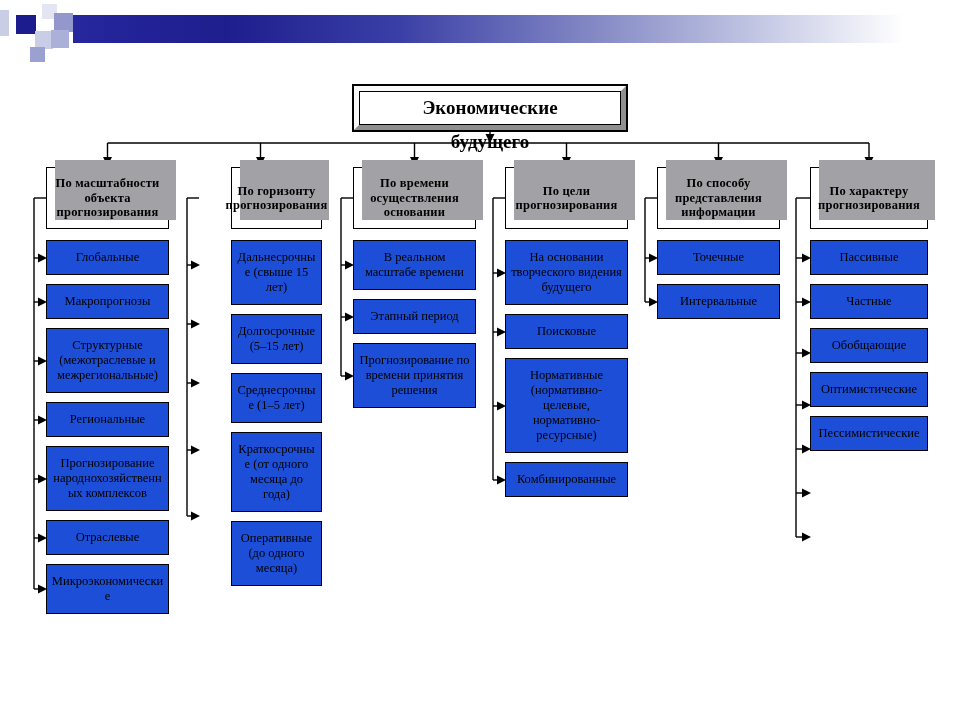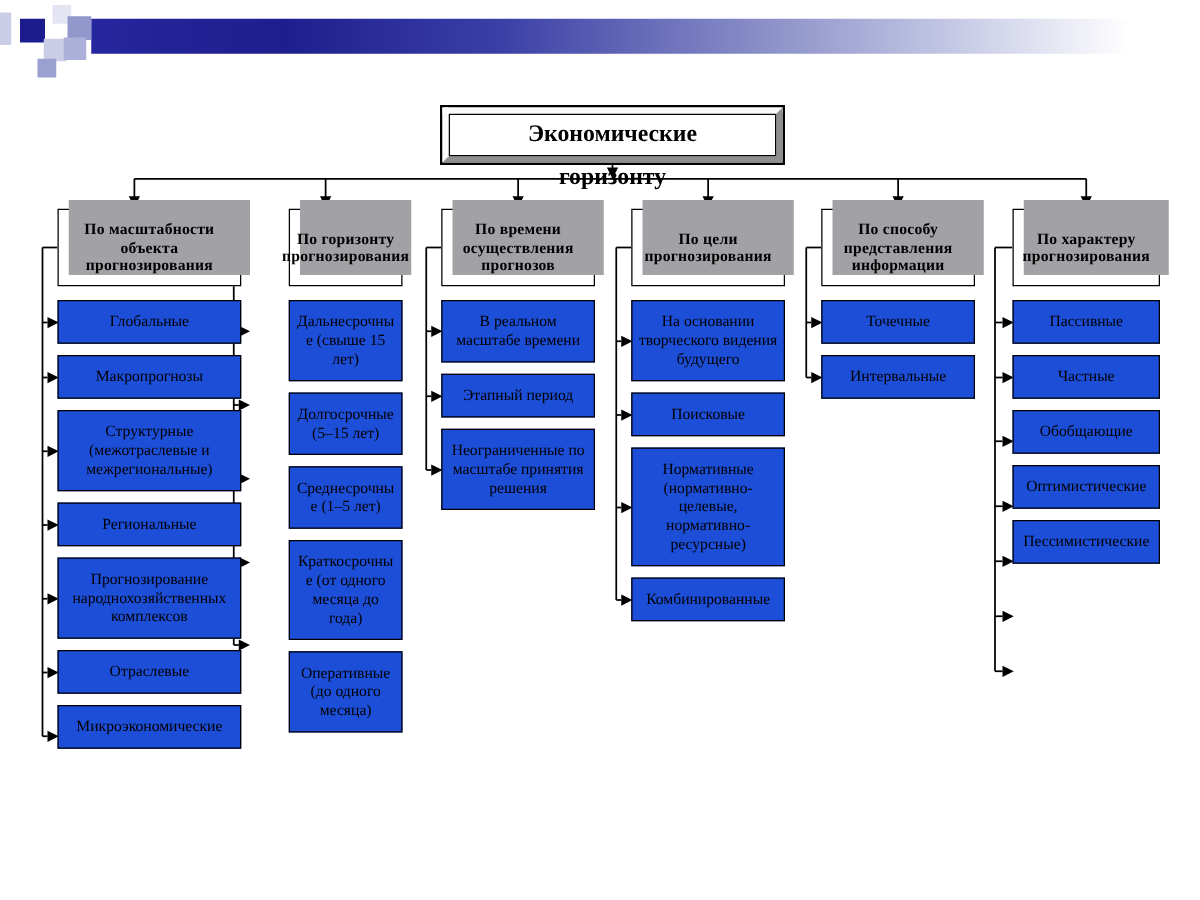--- a/index.html
+++ b/index.html
@@ -168,46 +168,46 @@
       <line x1="796" y1="537" x2="802" y2="537" stroke="#000000" stroke-width="1.4"></line>
       <polygon points="811,537 802,532.5 802,541.5" fill="#000000"></polygon>
       <line x1="796" y1="198" x2="796" y2="537" stroke="#000000" stroke-width="1.4"></line>
     </svg>
 
   <div class="title-box">
     <div class="title-bevel">
       <div class="title-inner">Экономические</div>
     </div>
   </div>
-  <div class="title-line2">горизонту</div>
+  <div class="title-line2">будущего</div>
 
   <div id="columns">
-      <div class="column" style="left: 46px; width: 147px;">
+      <div class="column" style="left: 46px; width: 123px;">
         <div class="hdr">По масштабности объекта прогнозирования</div>
         <div class="item">Глобальные</div>
         <div class="item">Макропрогнозы</div>
         <div class="item">Структурные (межотраслевые и межрегиональные)</div>
         <div class="item">Региональные</div>
         <div class="item">Прогнозирование народнохозяйственных комплексов</div>
         <div class="item">Отраслевые</div>
         <div class="item">Микроэкономические</div>
       </div>
       <div class="column" style="left: 199px; width: 123px; padding-left: 32px;">
         <div class="hdr">По горизонту прогнозирования</div>
         <div class="item">Дальнесрочные (свыше 15 лет)</div>
         <div class="item">Долгосрочные (5–15 лет)</div>
         <div class="item">Среднесрочные (1–5 лет)</div>
         <div class="item">Краткосрочные (от одного месяца до года)</div>
         <div class="item">Оперативные (до одного месяца)</div>
       </div>
       <div class="column" style="left: 353px; width: 123px;">
-        <div class="hdr">По времени осуществления прогнозов</div>
+        <div class="hdr">По времени осуществления основании</div>
         <div class="item">В реальном масштабе времени</div>
         <div class="item">Этапный период</div>
-        <div class="item">Неограниченные по масштабе принятия решения</div>
+        <div class="item">Прогнозирование по времени принятия решения</div>
       </div>
       <div class="column" style="left: 505px; width: 123px;">
         <div class="hdr">По цели прогнозирования</div>
         <div class="item">На основании творческого видения будущего</div>
         <div class="item">Поисковые</div>
         <div class="item">Нормативные (нормативно-целевые, нормативно-ресурсные)</div>
         <div class="item">Комбинированные</div>
       </div>
       <div class="column" style="left: 657px; width: 123px;">
         <div class="hdr">По способу представления информации</div>

